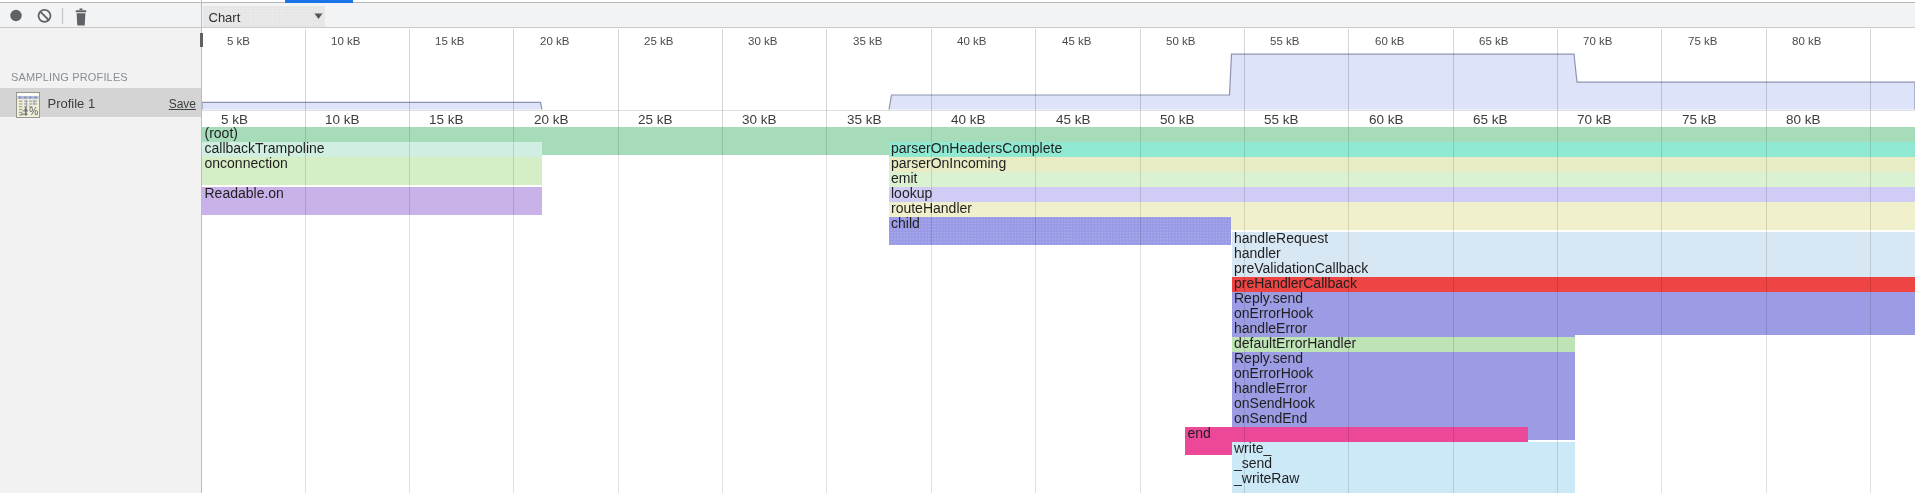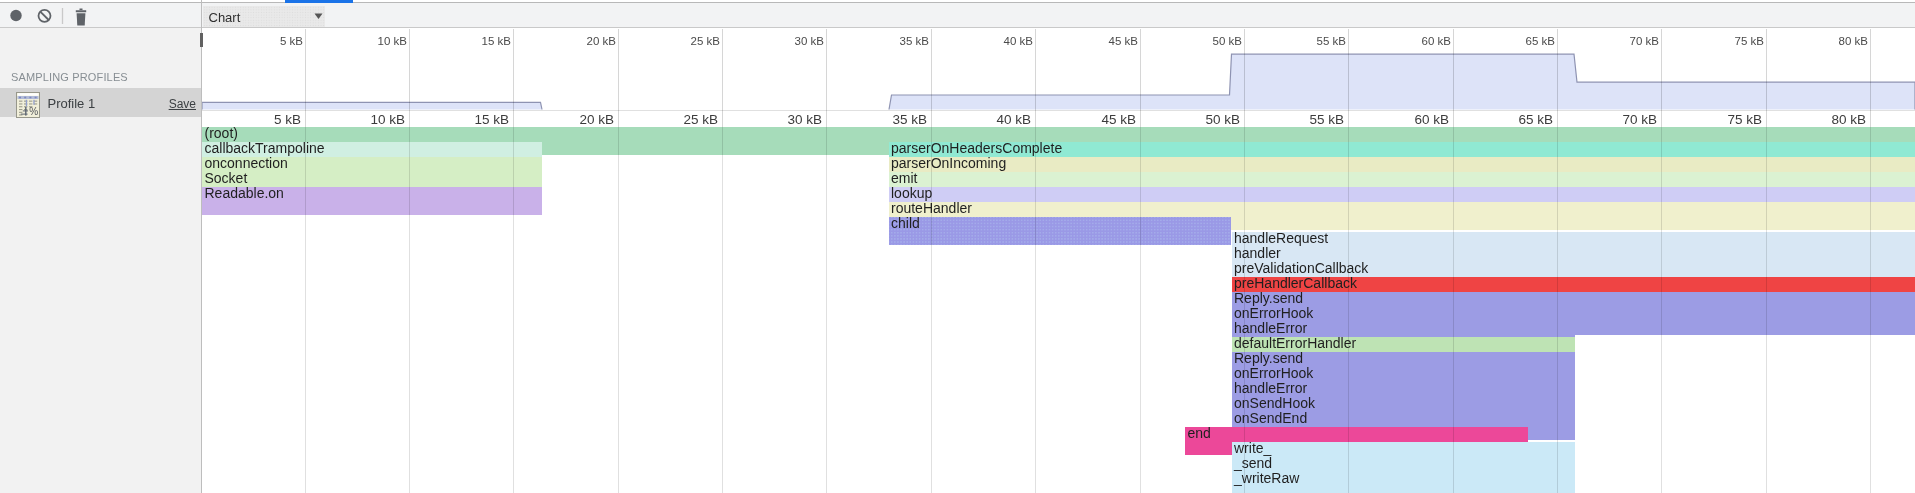--- a/index.html
+++ b/index.html
@@ -1,21 +1,21 @@
 <!DOCTYPE html>
 <html><head><meta charset="utf-8"><title>Memory</title>
 <style>
 * { margin:0; padding:0; box-sizing:border-box; }
 html,body { width:1915px; height:493px; overflow:hidden; background:#fff;
   font-family:"Liberation Sans", sans-serif; }
 #app { position:relative; width:1915px; height:493px; }
 .abs { position:absolute; }
 .bar { position:absolute; height:28px; font-size:14px; line-height:13.8px;
   color:#1f1f1f; padding-left:2.5px; white-space:nowrap; overflow:hidden; }
-.glab { position:absolute; color:#4a4a4a; text-align:right; white-space:nowrap; }
+.glab { position:absolute; color:#4a4a4a; text-align:left; white-space:nowrap; }
 </style></head><body>
 <div id="app">
 <div class="abs" style="left:0;top:0;width:1915px;height:3px;background:#fff;"></div>
 <div class="abs" style="left:0;top:2.2px;width:1915px;height:1px;background:#b8b8b8;"></div>
 <div class="abs" style="left:285px;top:0;width:68px;height:2.6px;background:#1a73e8;"></div>
 <div class="abs" style="left:0;top:3px;width:1915px;height:25px;background:#f2f3f4;border-bottom:1px solid #c9c9c9;"></div>
 <svg class="abs" style="left:0;top:3px;" width="100" height="25" viewBox="0 0 100 25">
 <circle cx="16" cy="12.5" r="5.7" fill="#5f6368"></circle>
 <circle cx="44.5" cy="12.8" r="6.0" fill="none" stroke="#5f6368" stroke-width="1.8"></circle>
 <line x1="40.3" y1="8.6" x2="48.7" y2="17.0" stroke="#5f6368" stroke-width="1.8"></line>
@@ -110,21 +110,20 @@
 <div class="glab" style="left:1577px;top:111.5px;width:80px;font-size:13.5px;color:#3c3c3c;">70 kB</div>
 <div class="glab" style="left:1688px;top:35px;width:76px;font-size:11.5px;">75 kB</div>
 <div class="glab" style="left:1682px;top:111.5px;width:80px;font-size:13.5px;color:#3c3c3c;">75 kB</div>
 <div class="glab" style="left:1792px;top:35px;width:76px;font-size:11.5px;">80 kB</div>
 <div class="glab" style="left:1786px;top:111.5px;width:80px;font-size:13.5px;color:#3c3c3c;">80 kB</div>
 <div class="bar" style="left:202px;top:127.0px;width:1713.0px;background:#a6dcba;">(root)</div>
 <div class="bar" style="left:202px;top:142.0px;width:339.5px;background:#d0efe2;">callbackTrampoline</div>
 <div class="bar" style="left:888.5px;top:142.0px;width:1026.5px;background:#90e9d3;">parserOnHeadersComplete</div>
 <div class="bar" style="left:202px;top:157.0px;width:339.5px;background:#d5eec5;">onconnection</div>
 <div class="bar" style="left:888.5px;top:157.0px;width:1026.5px;background:#e9ebc4;">parserOnIncoming</div>
-<div class="bar" style="left:202px;top:172.0px;width:339.5px;background:#d5eec5;">Socket</div>
 <div class="bar" style="left:888.5px;top:172.0px;width:1026.5px;background:#dbf2d2;">emit</div>
 <div class="bar" style="left:202px;top:187.0px;width:339.5px;background:#c9b1e9;">Readable.on</div>
 <div class="bar" style="left:888.5px;top:187.0px;width:1026.5px;background:#cfcdf5;">lookup</div>
 <div class="bar" style="left:888.5px;top:202.0px;width:1026.5px;background:#f0f0cd;">routeHandler</div>
 <div class="bar" style="left:888.5px;top:217.0px;width:342.0px;background:#9a99e6;background-image:radial-gradient(circle, rgba(198,236,246,0.38) 0.4px, rgba(0,0,0,0) 0.75px);background-size:3.1px 3.1px;background-position:1.2px 1.8px;">child</div>
 <div class="bar" style="left:1231.5px;top:232.0px;width:683.5px;background:#d8e7f4;">handleRequest</div>
 <div class="bar" style="left:1231.5px;top:247.0px;width:683.5px;background:#d8e7f4;">handler</div>
 <div class="bar" style="left:1231.5px;top:262.0px;width:683.5px;background:#d8e7f4;">preValidationCallback</div>
 <div class="bar" style="left:1231.5px;top:277.0px;width:683.5px;background:#ef4444;">preHandlerCallback</div>
 <div class="bar" style="left:1231.5px;top:292.0px;width:683.5px;background:#9c9ce4;">Reply.send</div>

